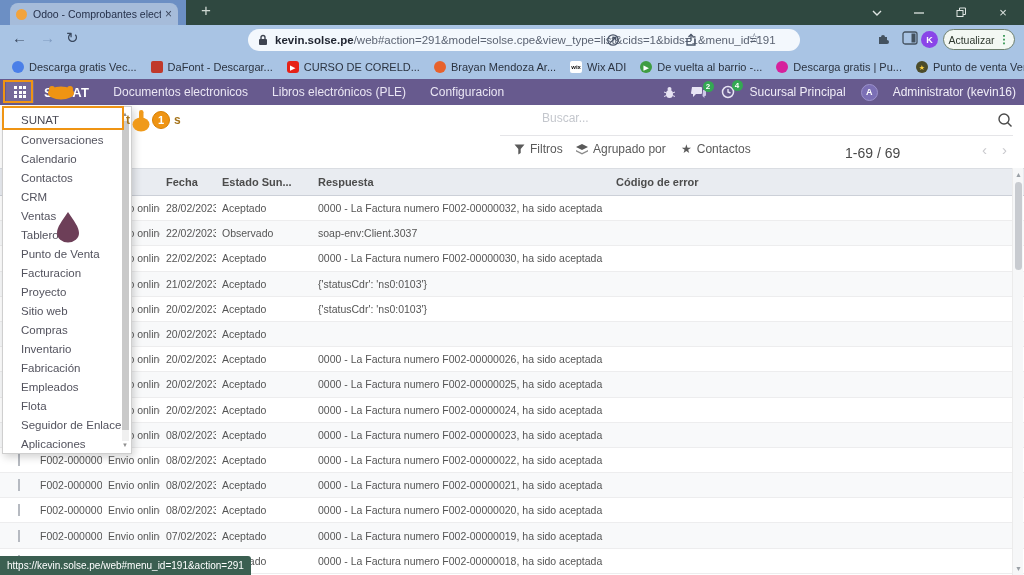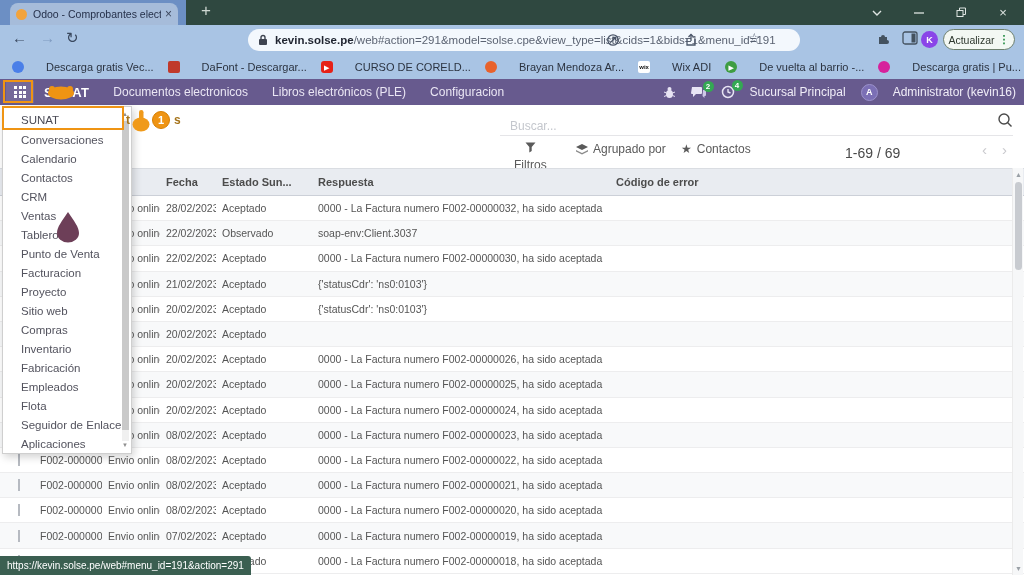--- a/index.html
+++ b/index.html
@@ -32,21 +32,21 @@
   #avatar-k { position:absolute; left:921px; top:6px; width:17px; height:17px; border-radius:50%;
               background:#8a45e8; color:#fff; font-size:9px; font-weight:700; display:flex; align-items:center; justify-content:center; }
   #updatebtn { position:absolute; left:943px; top:4px; width:72px; height:21px; border:1.5px solid #6e806e;
                border-radius:11px; background:#f3f8f3; display:flex; align-items:center; justify-content:center; gap:4px; }
   #updatebtn .lbl { font-size:10.5px; color:#2e382e; }
   #updatebtn .dots { color:#1f8b3f; font-weight:700; font-size:11px; }
 
   
   #bookmarksbar { position:absolute; top:55px; left:0; right:0; height:24px; background:#a9c4e4;
                   display:flex; align-items:center; padding:0 12px; gap:14px; }
-  .bm { display:flex; align-items:center; gap:22px; flex:0 0 auto; }
+  .bm { display:flex; align-items:center; gap:5px; flex:0 0 auto; }
   .bm-fav { width:12px; height:12px; display:flex; align-items:center; justify-content:center;
             font-size:7px; line-height:1; overflow:hidden; }
   .bm-fav.round { border-radius:50%; } .bm-fav.square { border-radius:2px; } .bm-fav.round-sq { border-radius:3px; }
   .bm-label { font-size:11px; color:#2b3340; white-space:nowrap; }
   #bm-spacer { flex:1; }
   #bm-divider { width:1px; height:14px; background:#8ba4c6; }
 
   
   #navbar { position:absolute; top:79px; left:0; right:0; height:26px; background:#675a8e;
             display:flex; align-items:center; color:#fff; }
@@ -59,22 +59,22 @@
   #nav-right { margin-left:auto; display:flex; align-items:center; gap:15px; margin-right:8px; }
   .nav-ic { position:relative; display:flex; align-items:center; }
   .badge { position:absolute; top:-5px; right:-8px; min-width:11px; height:11px; padding:0 2px; border-radius:6px;
            background:#34a853; color:#fff; font-size:8px; font-weight:700; display:flex; align-items:center; justify-content:center; }
   .nav-txt { font-size:12px; color:#f0edf8; white-space:nowrap; }
   #avatar-a { width:17px; height:17px; border-radius:50%; background:#7b6fb5; border:1px solid #9c92cc;
               color:#fff; font-size:9px; font-weight:700; display:flex; align-items:center; justify-content:center; }
 
   
   #content { position:absolute; top:105px; left:0; right:0; bottom:0; background:#fff; }
-  #searchbox { position:absolute; left:510px; top:6px; width:300px; border:none; outline:none; background:transparent;
-               font-size:12px; color:#555; font-family:"Liberation Sans",sans-serif;margin-top:8px; }
+  #searchbox { position:absolute; left:542px; top:6px; width:300px; border:none; outline:none; background:transparent;
+               font-size:12px; color:#555; font-family:"Liberation Sans",sans-serif; }
   #searchbox::placeholder { color:#c4c7cd; }
   #search-ic { position:absolute; left:997px; top:7px; }
   #cp-divider { position:absolute; left:500px; width:513px; top:30px; height:1px; background:#e5e5e8; }
   .cp-item { position:absolute; top:37px; display:flex; align-items:center; gap:5px; font-size:12px; color:#5a5a5a; }
   #pager { position:absolute; left:845px; top:40px; font-size:14px; color:#4a4a4a; }
   .pgchev { position:absolute; top:36px; font-size:15px; color:#c9c9cd; }
 
   
   #table { position:absolute; top:63px; left:0; right:0; bottom:0; }
   .tgrid { display:grid; grid-template-columns:34px 68px 58px 56px 94px 296px 1fr; align-items:center; }
@@ -294,21 +294,21 @@
 
   <div id="content">
     <input id="searchbox" placeholder="Buscar..." style="">
     <span id="search-ic">
       <svg width="16" height="16">
           <circle cx="7" cy="7" r="5" fill="none" stroke="#4a4a4a" stroke-width="1.4"></circle>
           <line x1="10.5" y1="10.5" x2="14.5" y2="14.5" stroke="#4a4a4a" stroke-width="1.4"></line>
         </svg></span>
     <span id="cp-divider"></span>
 
-    <span class="cp-item" style="left:514px;flex-direction:column;">
+    <span class="cp-item" style="left:514px;">
       <svg width="11" height="11">
           <path d="M0.5,0.5 h10 l-3.8,4.5 v4 l-2.4,1.5 v-5.5 z" fill="#5a5a5a"></path>
         </svg>
       <span>Filtros</span>
       </span>
     <span class="cp-item" style="left:576px;">
       <svg width="12" height="11">
           <path d="M6,0 L12,3 6,6 0,3 Z" fill="#5a5a5a"></path>
           <path d="M0,6 6,9 12,6 12,7.5 6,10.5 0,7.5 Z" fill="#8a8a8a"></path>
         </svg>

